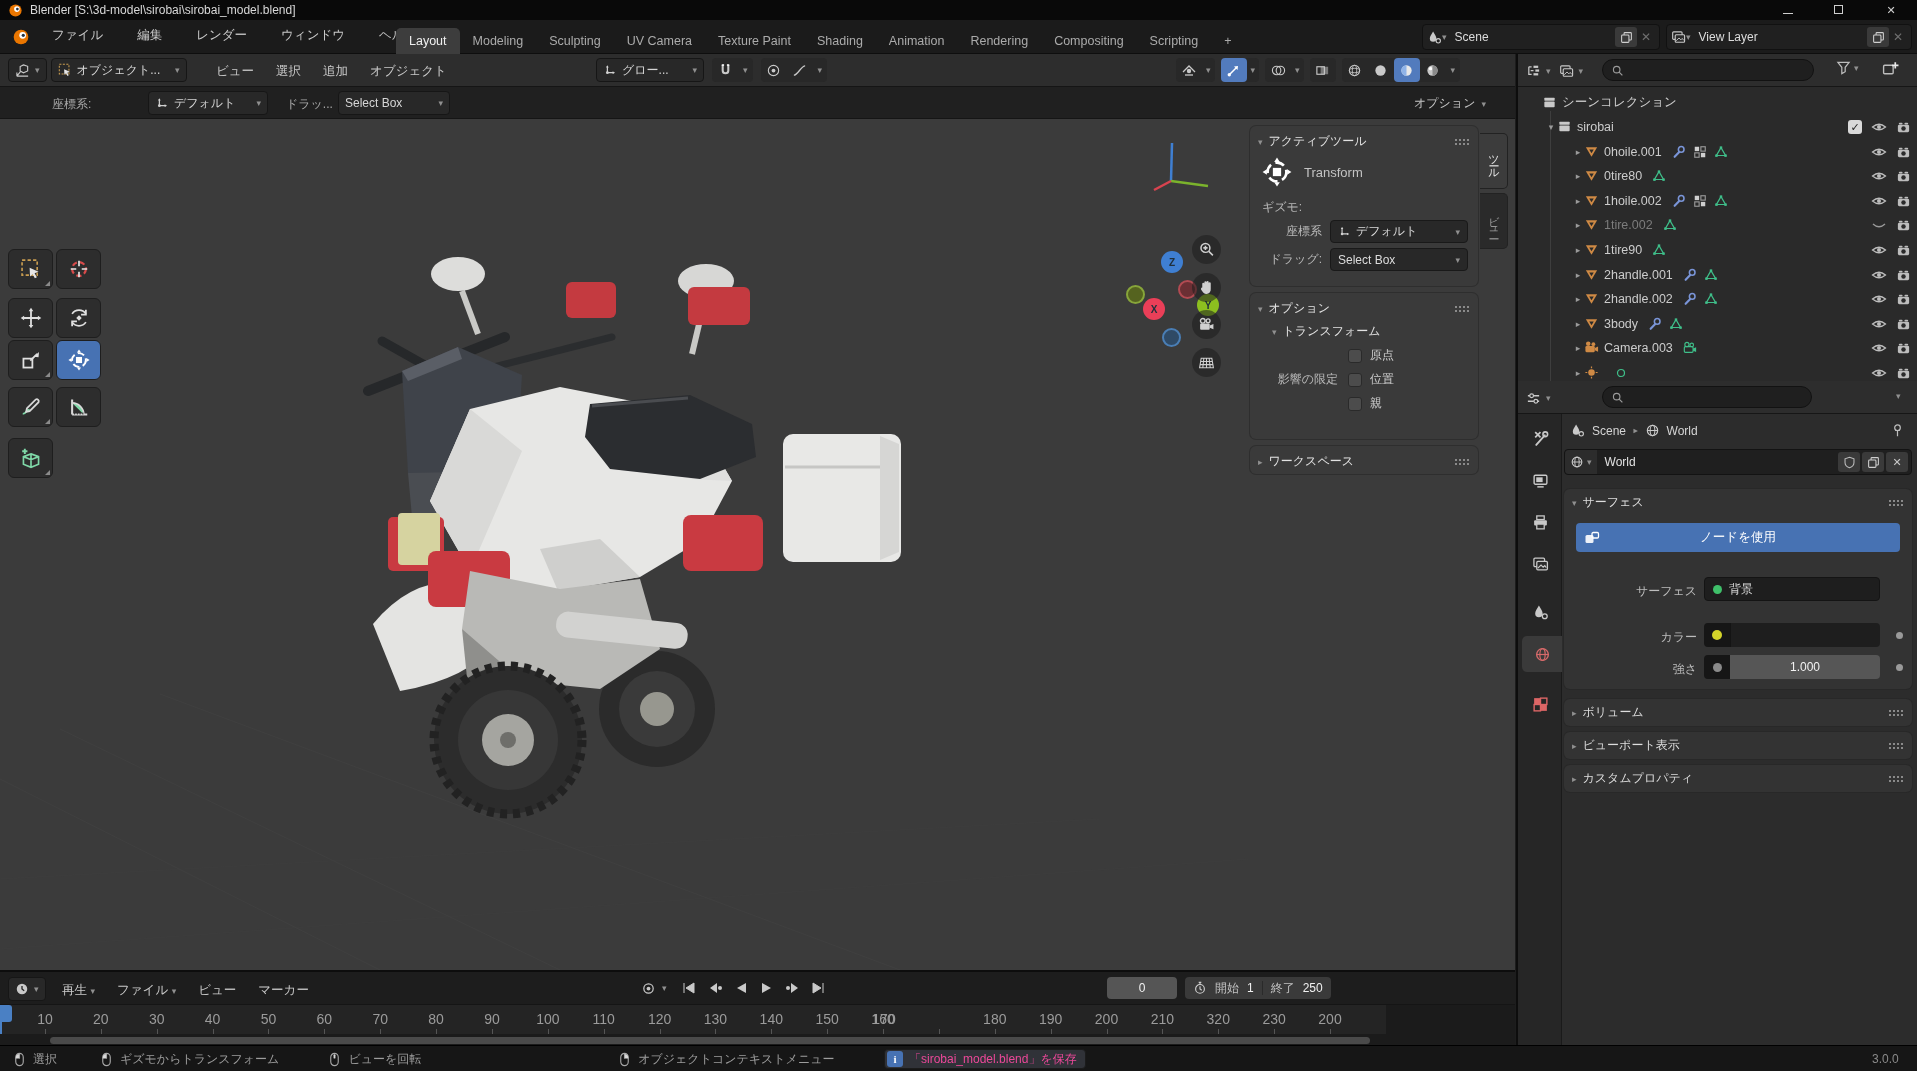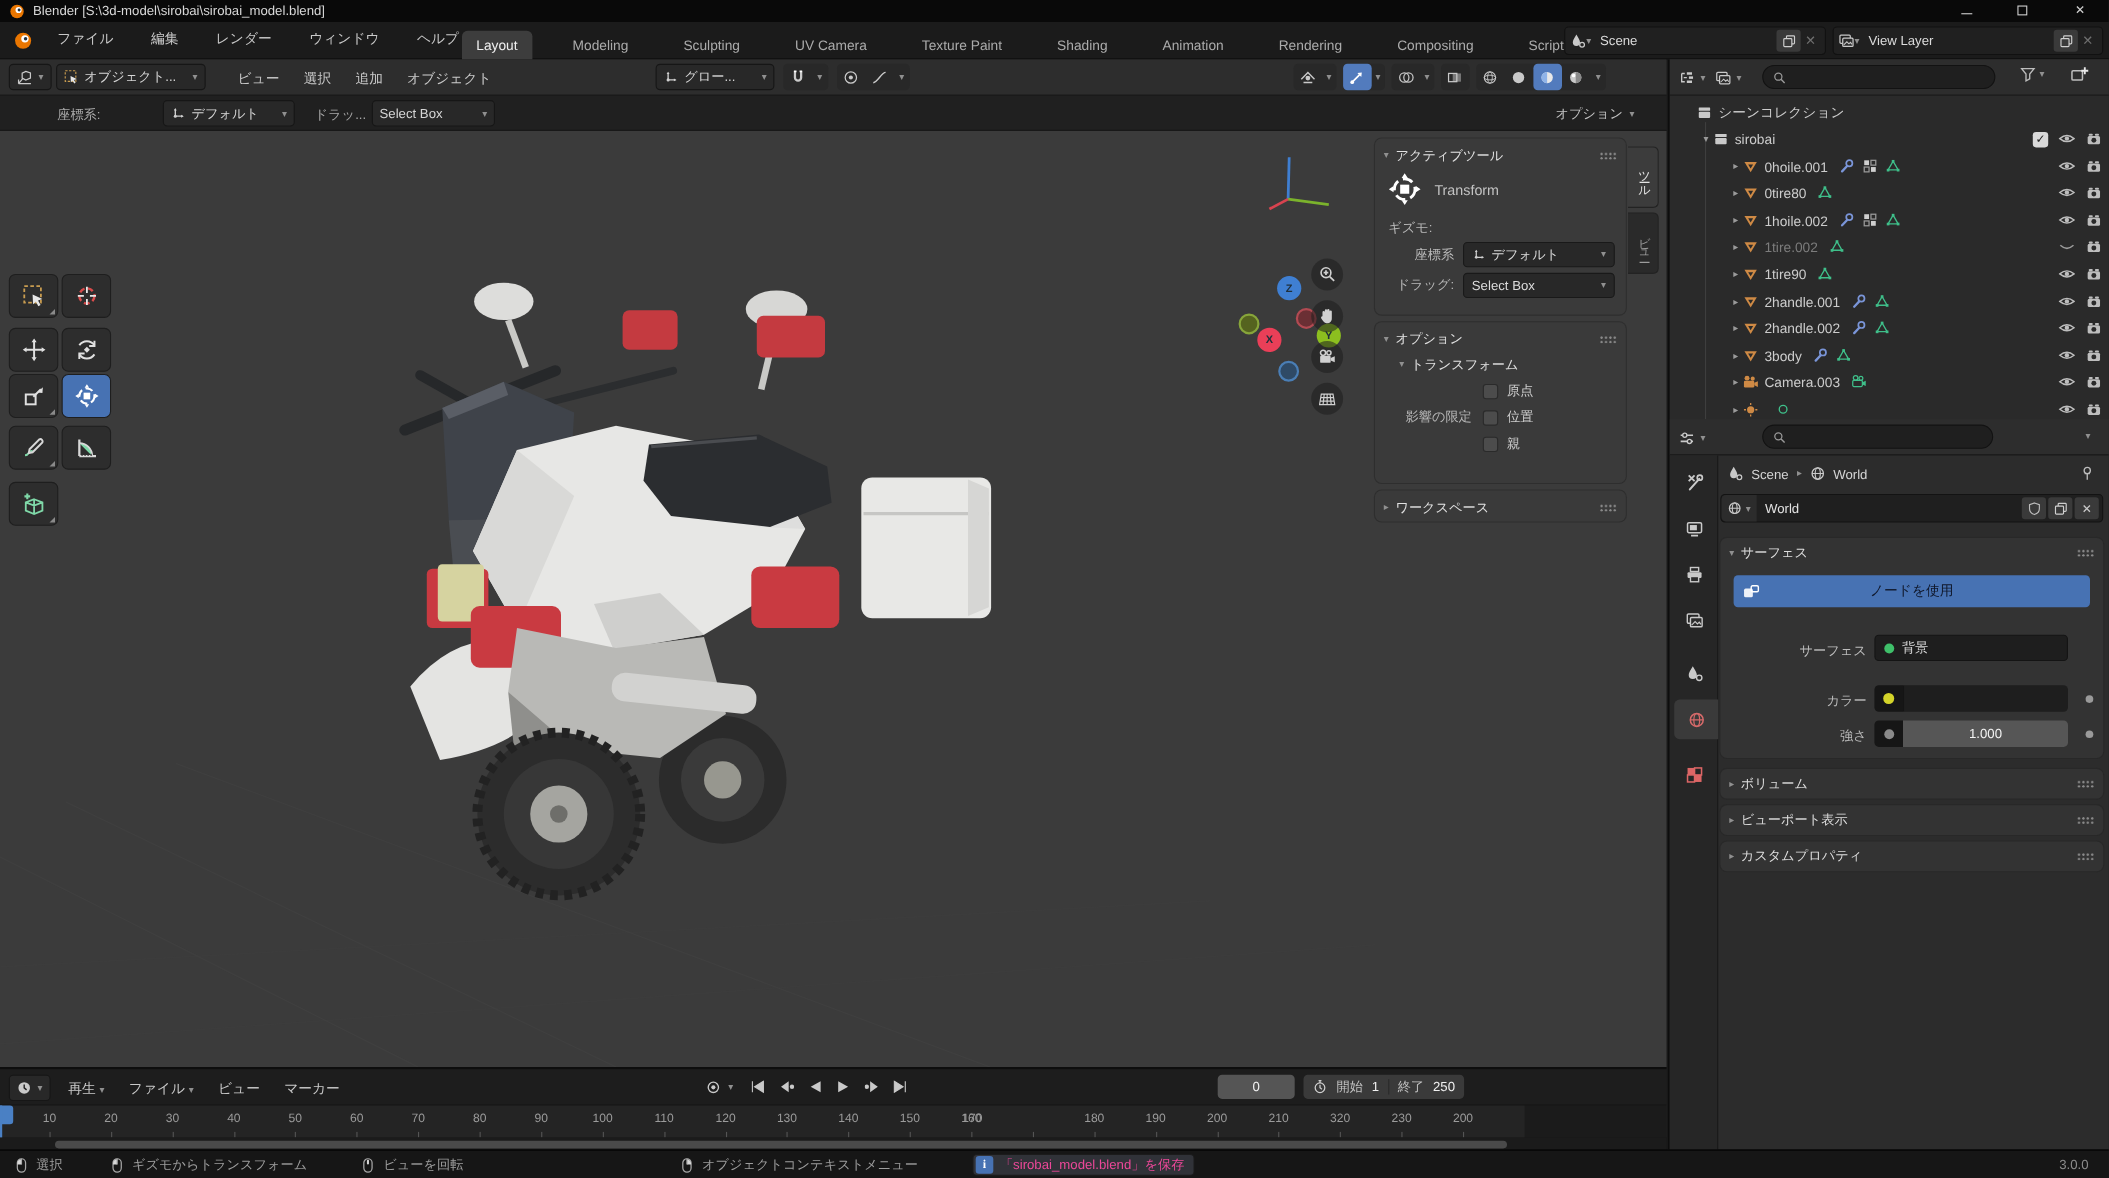--- a/index.html
+++ b/index.html
@@ -14,21 +14,21 @@
   
   #titlebar { left:0; top:0; width:1917px; height:20px; background:#090909; color:#ddd; }
   #titlebar .title { position:absolute; left:30px; top:3px; font-size:12px; color:#d8d8d8; white-space:nowrap; }
   .winbtn { position:absolute; top:0; width:46px; height:20px; color:#cfcfcf; text-align:center; line-height:20px; font-size:11px; }
 
   
   #topbar { left:0; top:20px; width:1917px; height:34px; background:#1b1b1b; border-bottom:1px solid #0e0e0e; }
   .menu-item { color:#c9c9c9; font-size:12.5px; padding:4px 10px; border-radius:4px; white-space:nowrap; }
   #topbar-menus { position:absolute; left:42px; top:3px; display:flex; gap:14px; }
   #workspace-tabs { position:absolute; left:396px; top:2px; display:flex; align-items:flex-end; height:32px; }
-  .ws-tab { color:#ababab; font-size:12.5px; padding:6px 13px; white-space:nowrap;margin-left:24px; }
+  .ws-tab { color:#ababab; font-size:12.5px; padding:6px 13px; white-space:nowrap; }
   .ws-tab.active { background:#3d3d3d; color:#f0f0f0; border-radius:5px 5px 0 0; }
   .id-block { position:absolute; top:4px; height:26px; background:#202020; border:1px solid #111;
     border-radius:4px; display:flex; align-items:center; padding:0 4px; }
   .id-block .name { color:#dcdcdc; font-size:12px; flex:1; padding-left:8px; white-space:nowrap; }
   .mini-btn { width:22px; height:20px; background:#3a3a3a; border-radius:3px; display:flex; align-items:center; justify-content:center; margin-left:2px; }
   .dimx { color:#6f6f6f; font-size:12px; width:18px; text-align:center; }
 
   
   #vp-header { left:0; top:54px; width:1515px; height:33px; background:#2d2d2d; border-bottom:1px solid #151515; }
   #vp-toolsettings { left:0; top:87px; width:1515px; height:32px; background:#202020; border-bottom:1px solid #151515; }
@@ -83,21 +83,21 @@
   .ptab.active { background:#3a3a3a; border-radius:5px 0 0 5px; margin-left:4px; width:40px; }
   .p-sec { position:absolute; left:46px; width:348px; background:#333333; border-radius:6px; box-shadow:0 0 0 1px #282828; }
   .p-head { display:flex; align-items:center; gap:6px; padding:5px 8px; color:#dedede; font-size:12px; }
   .p-label { position:absolute; color:#bdbdbd; font-size:12px; text-align:right; width:125px; white-space:nowrap; }
   .p-field { position:absolute; background:#1e1e1e; border:1px solid #141414; border-radius:4px; height:24px; display:flex; align-items:center; padding:0 8px; gap:7px; color:#d8d8d8; font-size:12px; }
   .deco-dot { position:absolute; width:7px; height:7px; border-radius:50%; background:#9a9a9a; }
 
   
   #timeline { left:0; top:970px; width:1515px; height:75px; background:#1d1d1d; border-top:2px solid #0d0d0d; }
   #tl-ruler { position:absolute; left:0; top:32px; width:1515px; height:30px; background:#242424; border-top:1px solid #151515; }
-  .tick-label { position:absolute; top:6px; color:#9b9b9b; font-size:11px; transform:translateX(-50%); }
+  .tick-label { position:absolute; top:6px; color:#9b9b9b; font-size:14px; transform:translateX(-50%); }
   .tick { position:absolute; bottom:0; width:1px; height:5px; background:#555; }
   .pb-btn { width:24px; height:22px; display:flex; align-items:center; justify-content:center; border-radius:3px; }
   #tl-scroll { position:absolute; left:0; top:62px; width:1515px; height:13px; background:#1b1b1b; }
 
   
   #statusbar { left:0; top:1045px; width:1917px; height:26px; background:#161616; border-top:1px solid #000; }
   .hint { display:flex; align-items:center; gap:6px; color:#9d9d9d; font-size:12px; white-space:nowrap; }
   #status-chip { position:absolute; left:884px; top:3px; height:20px; background:#303238; border:1px solid #1b1b1b; border-radius:4px; display:flex; align-items:center; gap:6px; padding:0 8px 0 2px; }
   .info-sq { width:16px; height:16px; border-radius:3px; background:#4772b3; color:#fff; font-size:11px; font-weight:bold; text-align:center; line-height:16px; font-family:"Liberation Serif",serif; }
 </style>
@@ -1269,21 +1269,21 @@
     <div class="p-sec" style="top:108px;height:200px">
       <div class="p-head">
         <span class="caret">▾</span>
           <span>サーフェス</span>
         <span class="grip"></span>
       </div>
       <div class="row abs" style="left:12px;top:34px;width:324px;height:29px;background:#4772b3;border-radius:4px;justify-content:center">
         <svg class="ic abs" style="left:8px" width="16" height="16">
             <use href="#i-node"></use>
           </svg>
-        <span style="color:#0f172a;font-size:12.5px">ノードを使用</span>
+        <span style="color:#ffffff;font-size:12.5px">ノードを使用</span>
       </div>
       <span class="p-label" style="left:8px;top:94px">サーフェス</span>
       <div class="p-field" style="left:140px;top:88px;width:176px">
         <span style="width:9px;height:9px;border-radius:50%;background:#3fc06a"></span>
         <span>背景</span>
       </div>
       <span class="p-label" style="left:8px;top:140px">カラー</span>
       <div class="row abs" style="left:140px;top:134px">
         <div style="width:26px;height:24px;background:#161616;border-radius:4px 0 0 4px;display:flex;align-items:center;justify-content:center">
           <span style="width:10px;height:10px;border-radius:50%;background:#d4d42a"></span>

